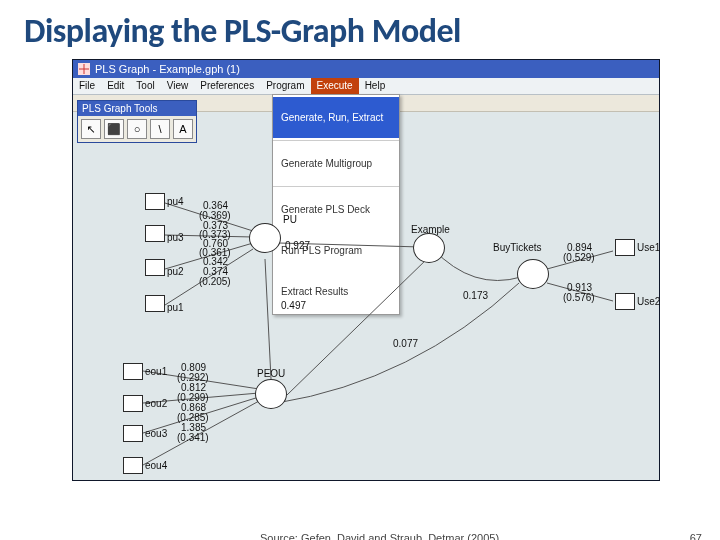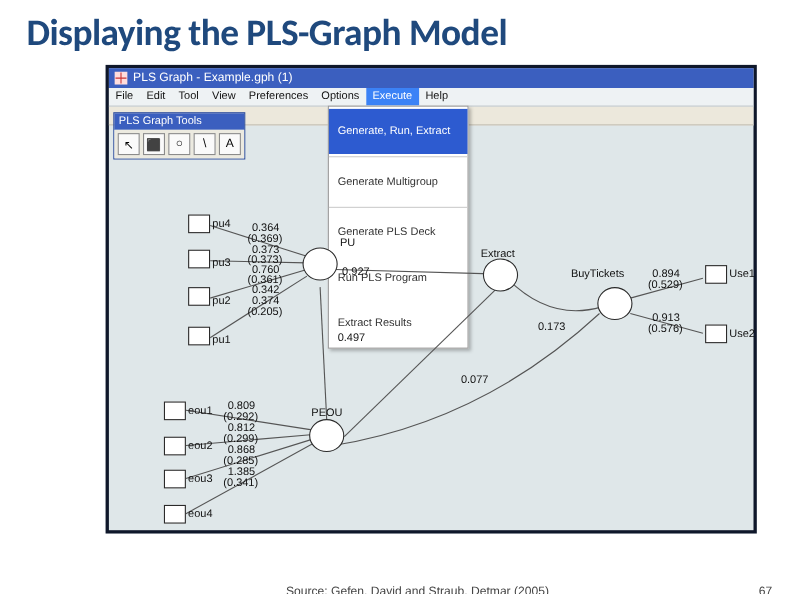--- a/index.html
+++ b/index.html
@@ -1,26 +1,26 @@
 <!DOCTYPE html>
 <html><head>
 <meta charset="utf-8">
 <style>
   html,body{margin:0;padding:0;width:720px;height:540px;background:#fff;font-family:Arial,Helvetica,sans-serif;overflow:hidden}
   .slide-title{font-family:"Calibri",Arial,sans-serif;font-size:34px;font-weight:700;color:#1f497d;margin:10px 14px 2px 24px;letter-spacing:-.5px}
   .footer{position:absolute;bottom:8px;width:720px;font-size:11px;color:#444}
   .footer .src{position:absolute;left:260px}
   .footer .pg{position:absolute;right:18px}
-  .app{position:absolute;left:96px;top:59px;width:586px;height:420px;background:#dfe7e9;border:3px solid #0f172a}
+  .app{position:absolute;left:72px;top:59px;width:586px;height:420px;background:#dfe7e9;border:1px solid #0f172a}
   .titlebar{height:18px;background:#3b5fbf;color:#fff;font-size:11px;display:flex;align-items:center;padding:0 5px;gap:5px}
   .titlebar .icon{width:12px;height:12px;display:inline-block}
   .titlebar .name{flex:1;white-space:nowrap}
   .menubar{height:16px;background:#eef2f4;border-bottom:1px solid #b8c0c6;display:flex;font-size:10px;color:#111}
   .menubar span{padding:2px 6px;cursor:default}
-  .menubar span.hl{background:#3b82f6;color:#fff}
+  .menubar span.hl{background:#c2410c;color:#fff}
   .toolbar{height:16px;background:#ece8dc;border-bottom:1px solid #c3bfb2}
   .dropdown{position:absolute;left:199px;top:34px;width:126px;background:#fff;border:1px solid #999;box-shadow:2px 2px 3px rgba(0,0,0,.25);font-size:10px;color:#333}
   .dropdown .sect{border-bottom:1px solid #ccc;padding:2px 0}
   .dropdown .sect:last-child{border-bottom:none}
   .dropdown .item{padding:15px 8px;white-space:nowrap}
   .dropdown .item.dis{color:#bbb}
   .dropdown .item.hl{background:#2d5bd0;color:#fff}
   .tools{position:absolute;left:4px;top:40px;border:1px solid #2a4a9c}
   .tools .tb{height:15px;background:#3b5fbf;color:#fff;font-size:10px;padding:0 4px;line-height:15px}
   .tools .body{background:#eceae0;padding:3px;display:flex;gap:3px}
@@ -45,21 +45,21 @@
         </svg>
     </span>
     <span class="name">PLS Graph - Example.gph (1)</span>
   </div>
   <div class="menubar">
     <span>File</span>
     <span>Edit</span>
     <span>Tool</span>
     <span>View</span>
     <span>Preferences</span>
-    <span>Options</span>
+    <span>Program</span>
     <span class="hl">Execute</span>
     <span>Help</span>
   </div>
   <div class="toolbar"></div>
 
   <div class="tools">
     <div class="tb">PLS Graph Tools</div>
     <div class="body">
       <div class="btn">↖</div>
       <div class="btn">⬛</div>
@@ -127,21 +127,21 @@
     <div class="box" style="left:542px;top:182px"></div>
     <div class="lbl" style="left:564px;top:186px">Use2</div>
 
     <div class="latent" style="left:176px;top:112px"></div>
     <div class="lbl" style="left:210px;top:104px">PU</div>
 
     <div class="latent" style="left:182px;top:268px"></div>
     <div class="lbl" style="left:184px;top:258px">PEOU</div>
 
     <div class="latent" style="left:340px;top:122px"></div>
-    <div class="lbl" style="left:338px;top:114px">Extract</div>
+    <div class="lbl" style="left:338px;top:114px">Example</div>
 
     <div class="latent" style="left:444px;top:148px"></div>
     <div class="lbl" style="left:420px;top:132px">BuyTickets</div>
 
     <div class="lbl" style="left:130px;top:90px">0.364</div>
     <div class="lbl" style="left:126px;top:100px">(0.369)</div>
     <div class="lbl" style="left:130px;top:110px">0.373</div>
     <div class="lbl" style="left:126px;top:119px">(0.373)</div>
     <div class="lbl" style="left:130px;top:128px">0.760</div>
     <div class="lbl" style="left:126px;top:137px">(0.361)</div>

